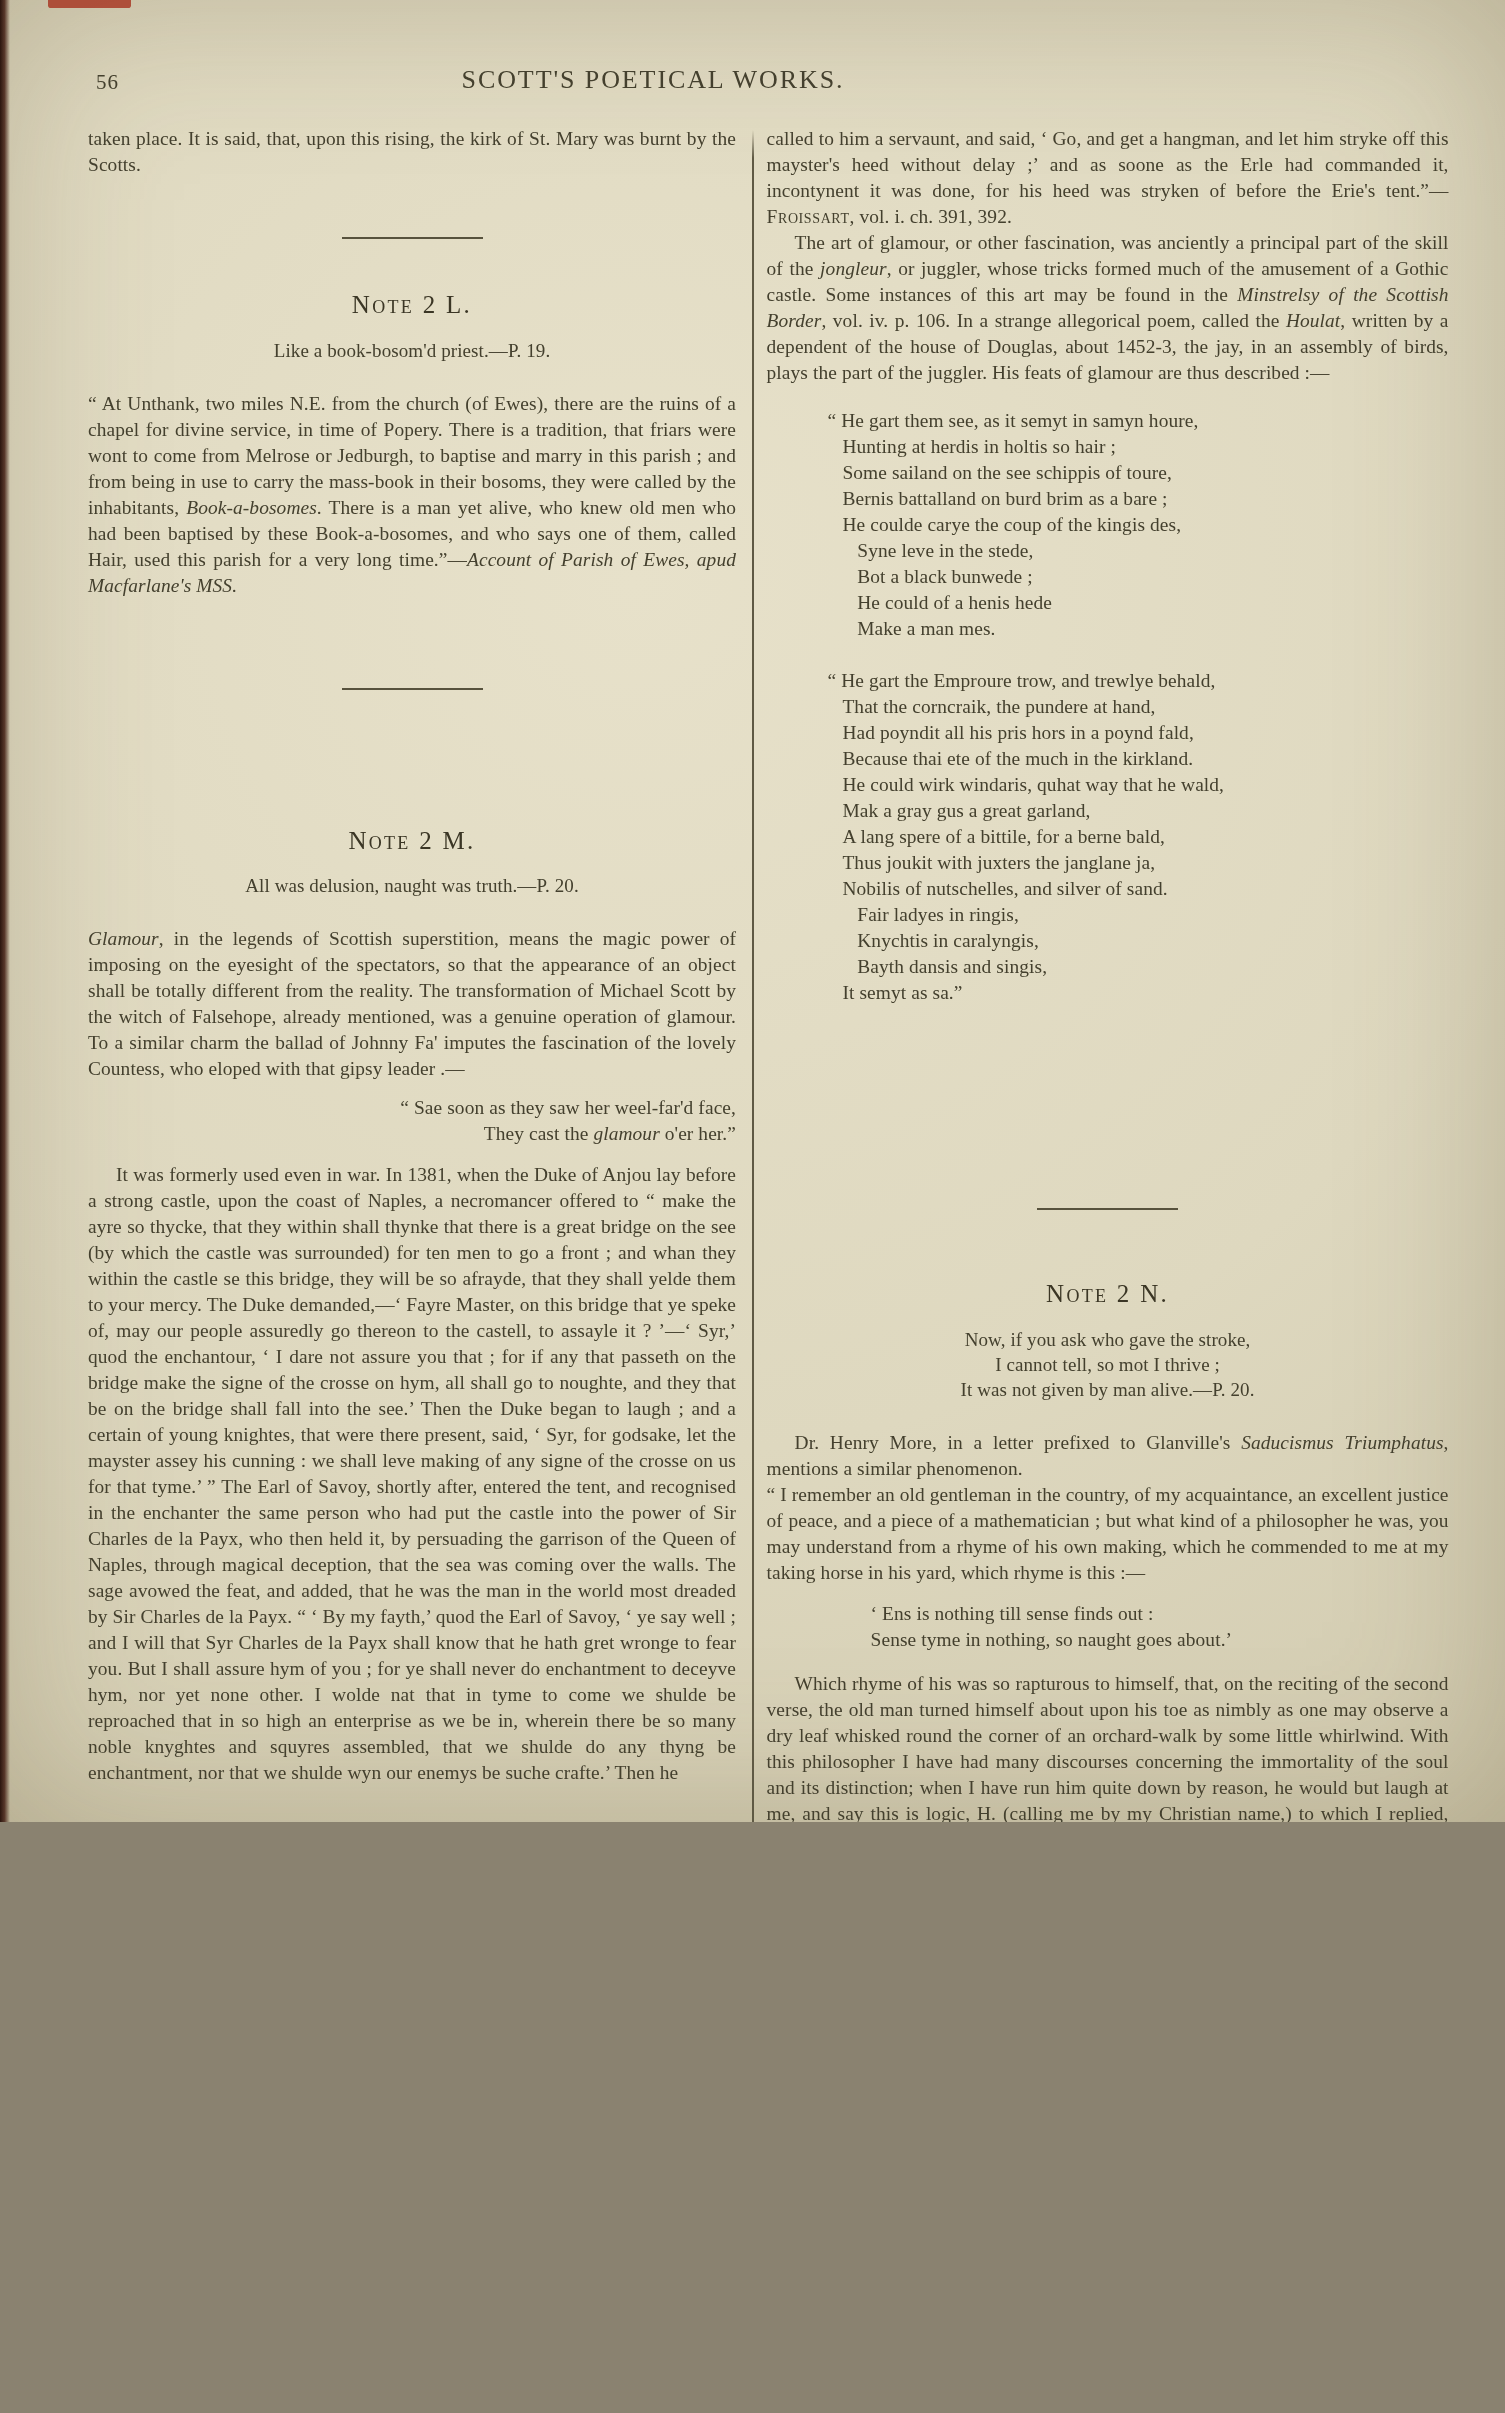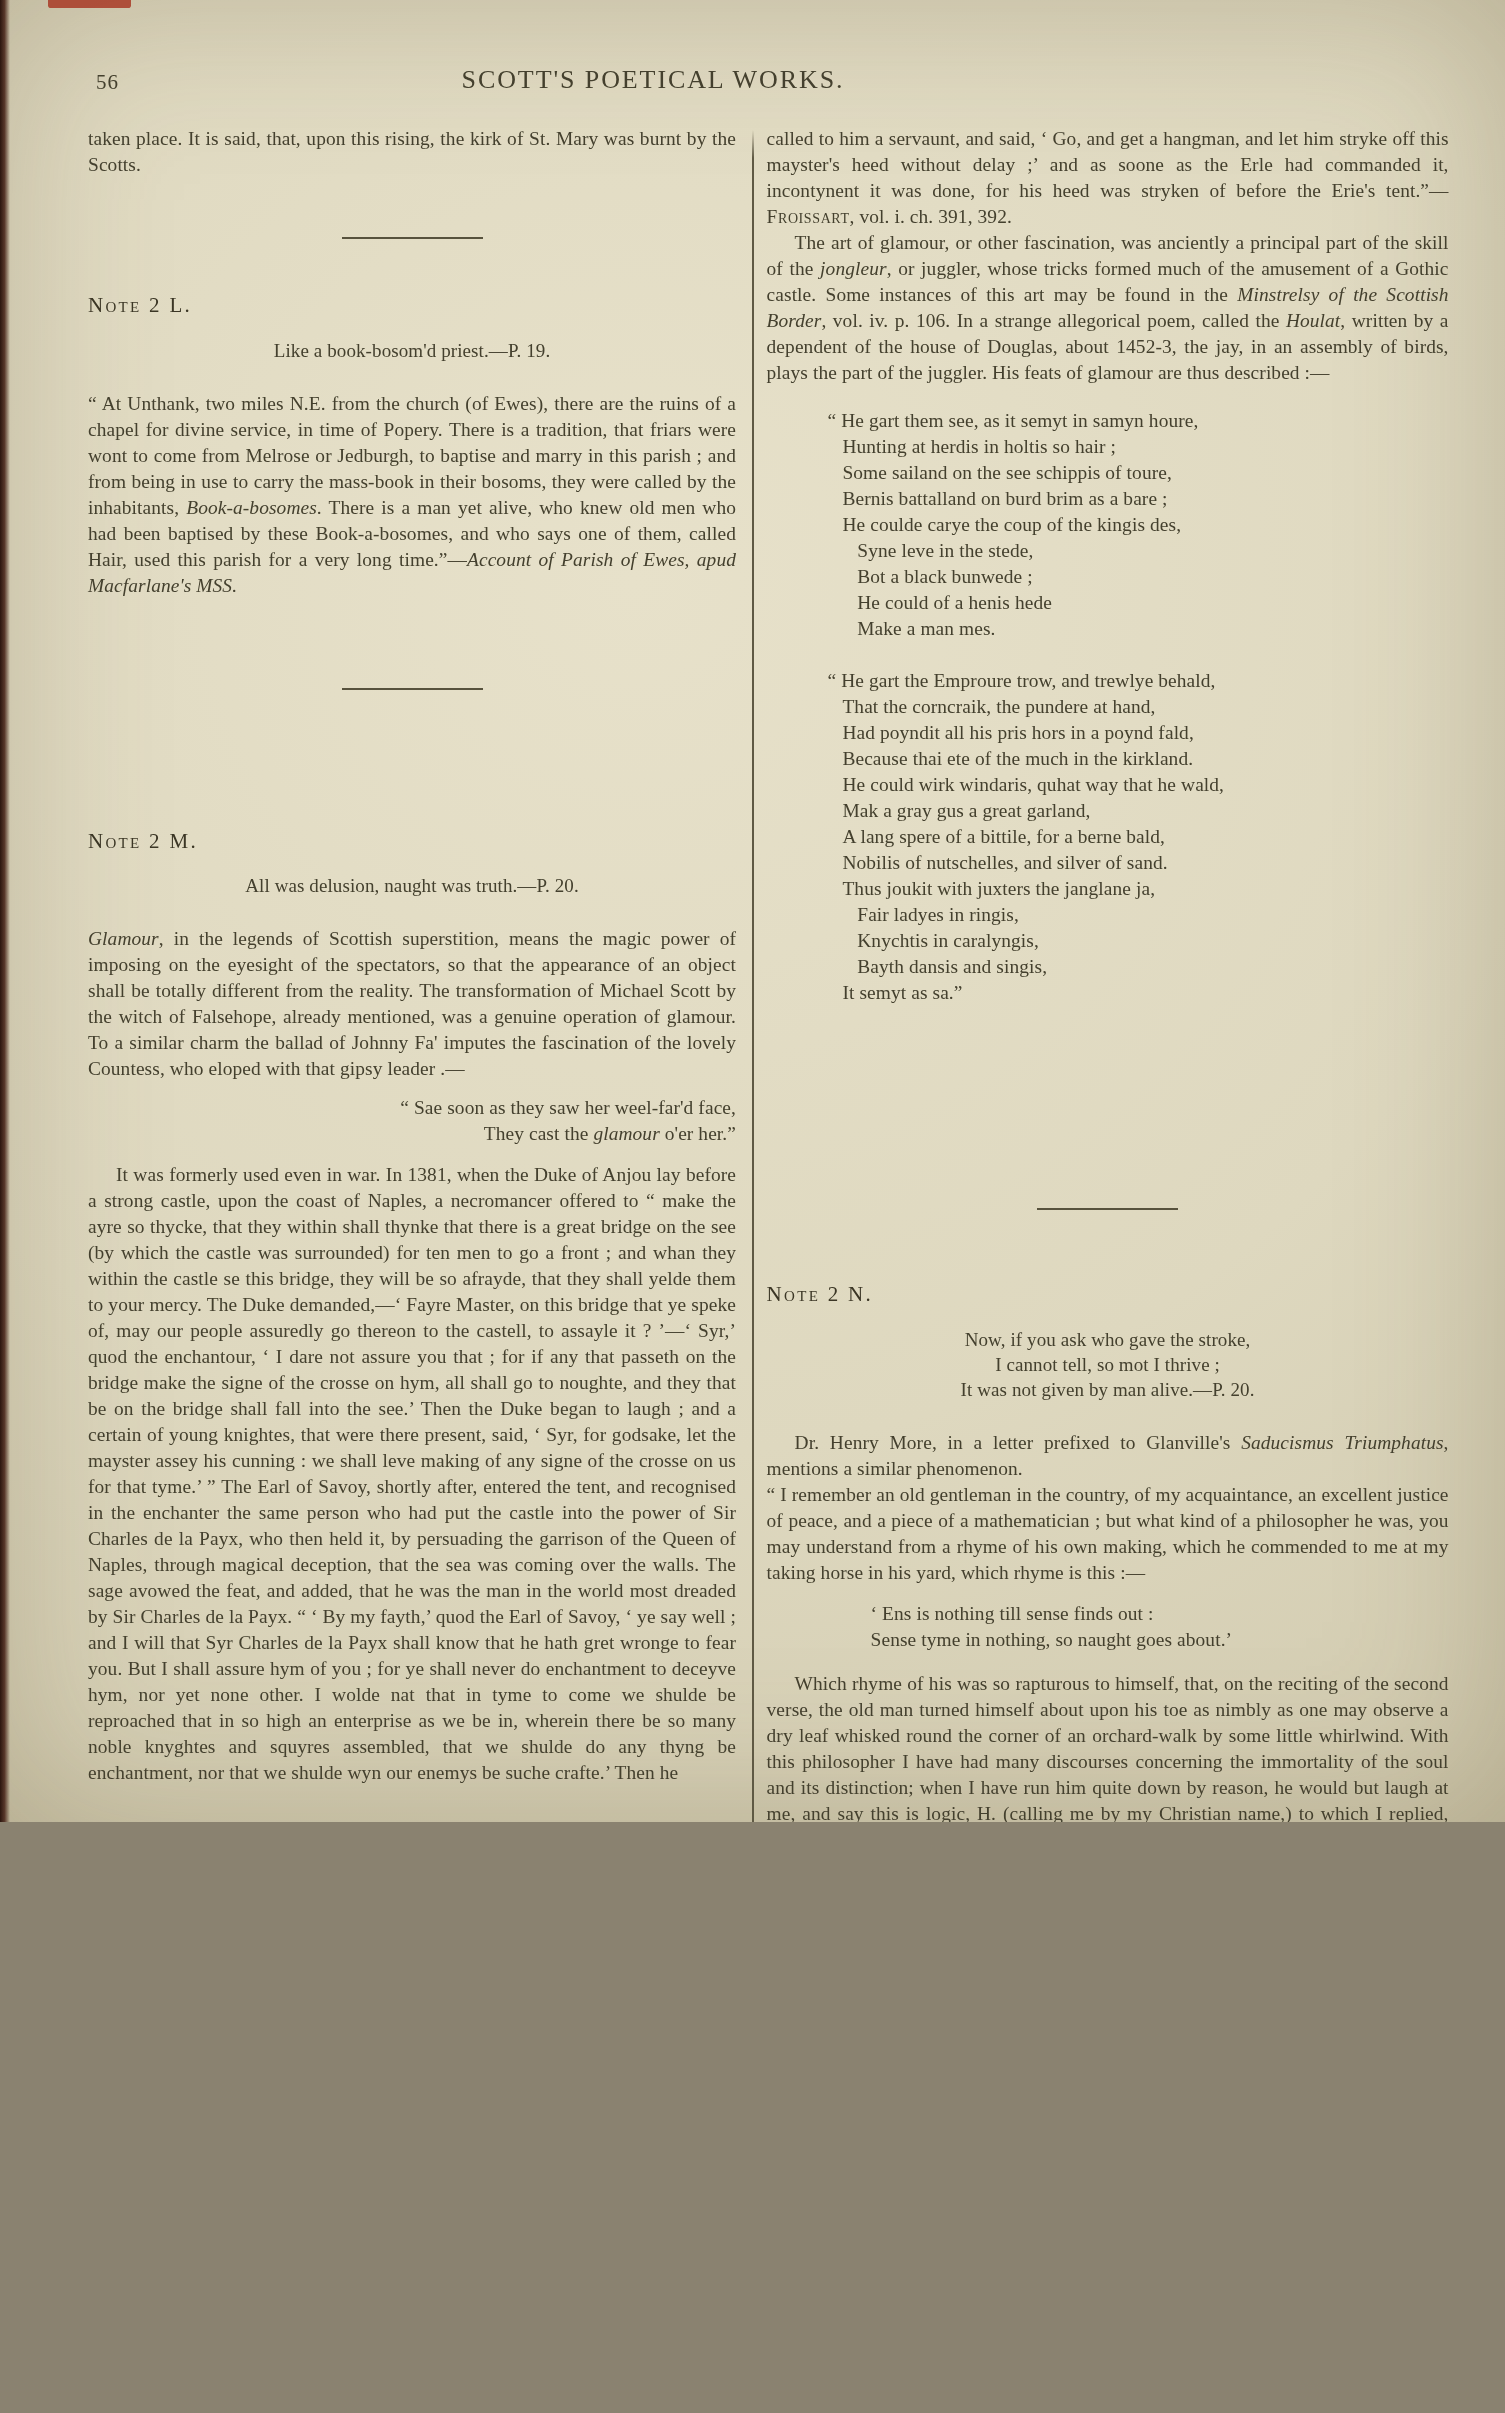--- a/index.html
+++ b/index.html
@@ -22,21 +22,21 @@
   .divider{width:1.9px;margin:3.7px 13px 9.3px 15.7px;
     background:linear-gradient(180deg,rgba(90,84,65,0) 0,#5f5944 28px,#5f5944 calc(100% - 22px),rgba(90,84,65,0) 100%)}
   p{margin:0}
   .ind{text-indent:28px}
   .it{font-style:italic}
   .sc{font-variant:small-caps;letter-spacing:0.6px}
   .srule{width:141px;border-top:2.2px solid #57523d;margin-left:auto;margin-right:auto}
   .r1{margin-top:59px;margin-bottom:52px}
   .r2{margin-top:89px;margin-bottom:137px}
   .r3{margin-top:202px;margin-bottom:70px}
-  .note-head{margin:0 0 18.5px;font-weight:normal;text-align:left;font-variant:small-caps;font-size:21px;letter-spacing:2.3px;line-height:28px;color:#3b3625}
+  .note-head{margin:0 0 18.5px;font-weight:normal;text-align:center;font-variant:small-caps;font-size:25px;letter-spacing:2.3px;line-height:28px;color:#3b3625}
   .epigraph{margin:0 0 28px;text-align:center;font-size:19px;line-height:25px}
   .quote{margin:13px 0 15px 74px;text-align:right}
   .quote > div:nth-child(2){margin-left:11px}
   .center-quote{margin:15px 0 18.5px 104px;text-align:left}
   .verse{margin:22px 0 0 61px;text-align:left}
   .verse > div{white-space:pre-wrap}
   .v2{margin-top:26px}
 </style>
 </head>
 <body>
@@ -91,22 +91,22 @@
           <div>      Make a man mes.</div>
         </div>
       <div class="verse v2">
           <div>“ He gart the Emproure trow, and trewlye behald,</div>
           <div>   That the corncraik, the pundere at hand,</div>
           <div>   Had poyndit all his pris hors in a poynd fald,</div>
           <div>   Because thai ete of the much in the kirkland.</div>
           <div>   He could wirk windaris, quhat way that he wald,</div>
           <div>   Mak a gray gus a great garland,</div>
           <div>   A lang spere of a bittile, for a berne bald,</div>
+          <div>   Thus joukit with juxters the janglane ja,</div>
           <div>   Nobilis of nutschelles, and silver of sand.</div>
-          <div>   Thus joukit with juxters the janglane ja,</div>
           <div>      Fair ladyes in ringis,</div>
           <div>      Knychtis in caralyngis,</div>
           <div>      Bayth dansis and singis,</div>
           <div>   It semyt as sa.”</div>
         </div>
 
       <div class="srule r3"></div>
 
       <h3 class="note-head">Note 2 N.</h3>
       <div class="epigraph">

